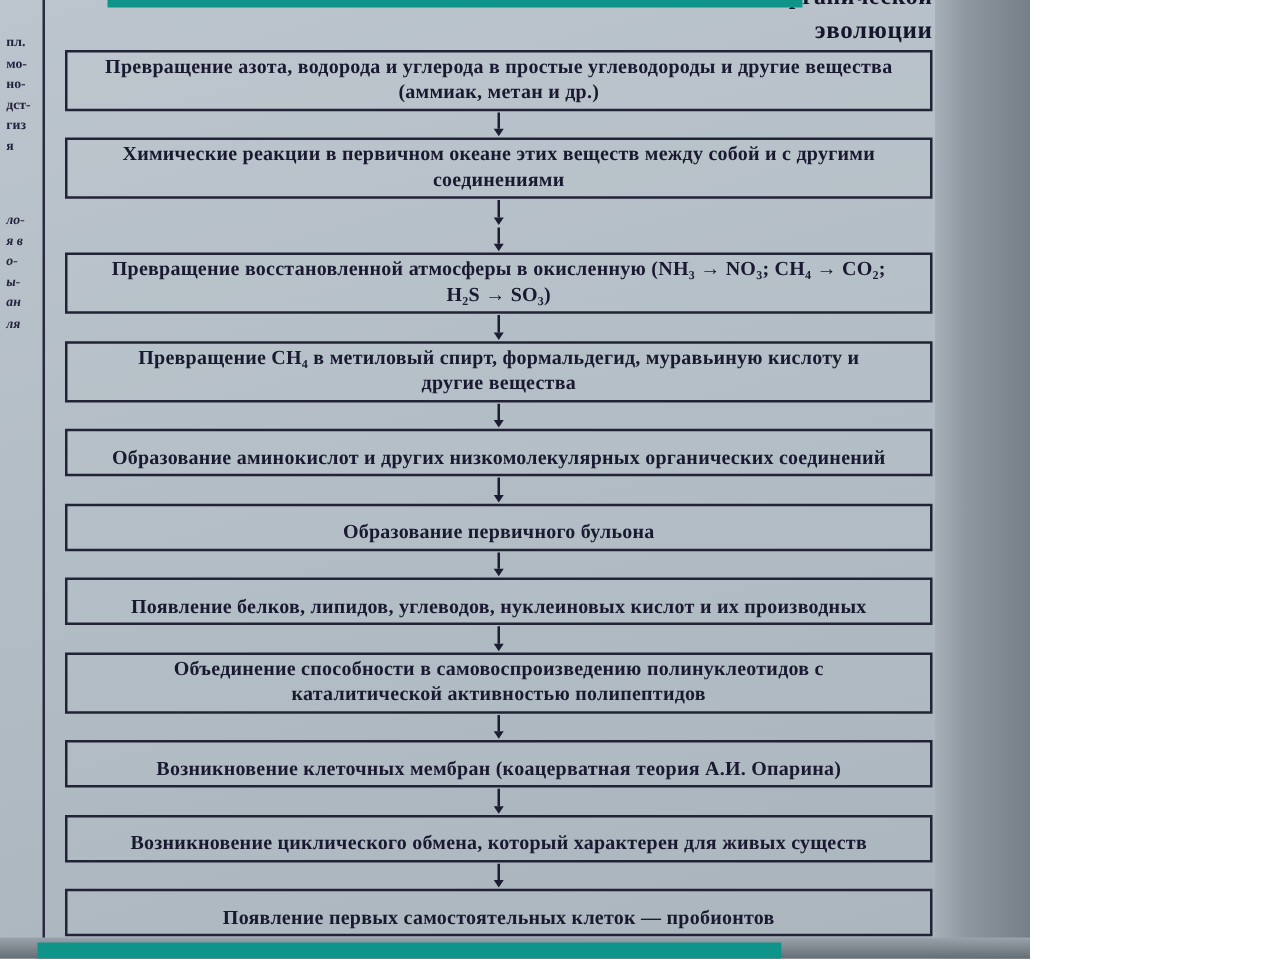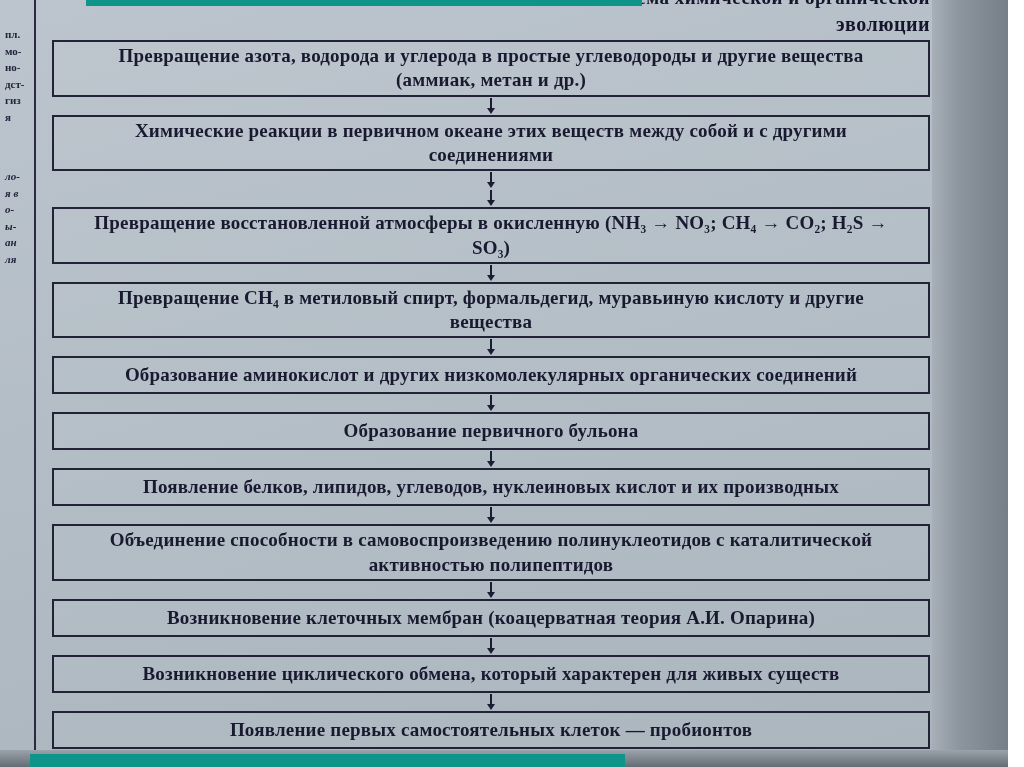--- a/index.html
+++ b/index.html
@@ -1,18 +1,18 @@
 <!DOCTYPE html>
 <html><head>
 <meta charset="utf-8">
 <style>
   html,body{margin:0;padding:0;}
   .stage{
     position:relative;
-    width:1008px;height:767px;
+    width:824px;height:767px;
     overflow:hidden;
     background:linear-gradient(165deg,#bcc5cd 0%,#b3bdc6 45%,#a9b3bc 100%);
     font-family:"Liberation Serif","DejaVu Serif",serif;
   }
   
   .right-shadow{
     position:absolute;top:0;right:0;bottom:0;width:76px;
     background:linear-gradient(90deg,#a7b0b9 0%,#8d959e 35%,#767e87 100%);
   }
   
@@ -58,26 +58,26 @@
     font-size:20px;font-weight:bold;letter-spacing:.5px;line-height:26px;
   }
   
   .flow{
     position:absolute;top:40px;bottom:18px;left:52px;right:78px;
     display:flex;flex-direction:column;
   }
   .box{
     flex:0 0 auto;
     border:2px solid #232338;
-    display:flex;align-items:center;justify-content:center;
+    display:flex;align-items:flex-end;justify-content:center;
     text-align:center;
     padding:2px 30px;
     min-height:30px;
     color:#191930;
-    font-size:19px;font-weight:bold;line-height:1.28;
+    font-size:16px;font-weight:bold;line-height:1.28;
     letter-spacing:.2px;
     background:rgba(255,255,255,0.03);
   }
   .arrow{
     flex:1 0 10px;
     display:flex;flex-direction:column;align-items:center;justify-content:center;
     padding:1px 0;
   }
   .arrow .stem{width:2px;flex:1;background:#1c1c32;min-height:4px;}
   .arrow .head{

